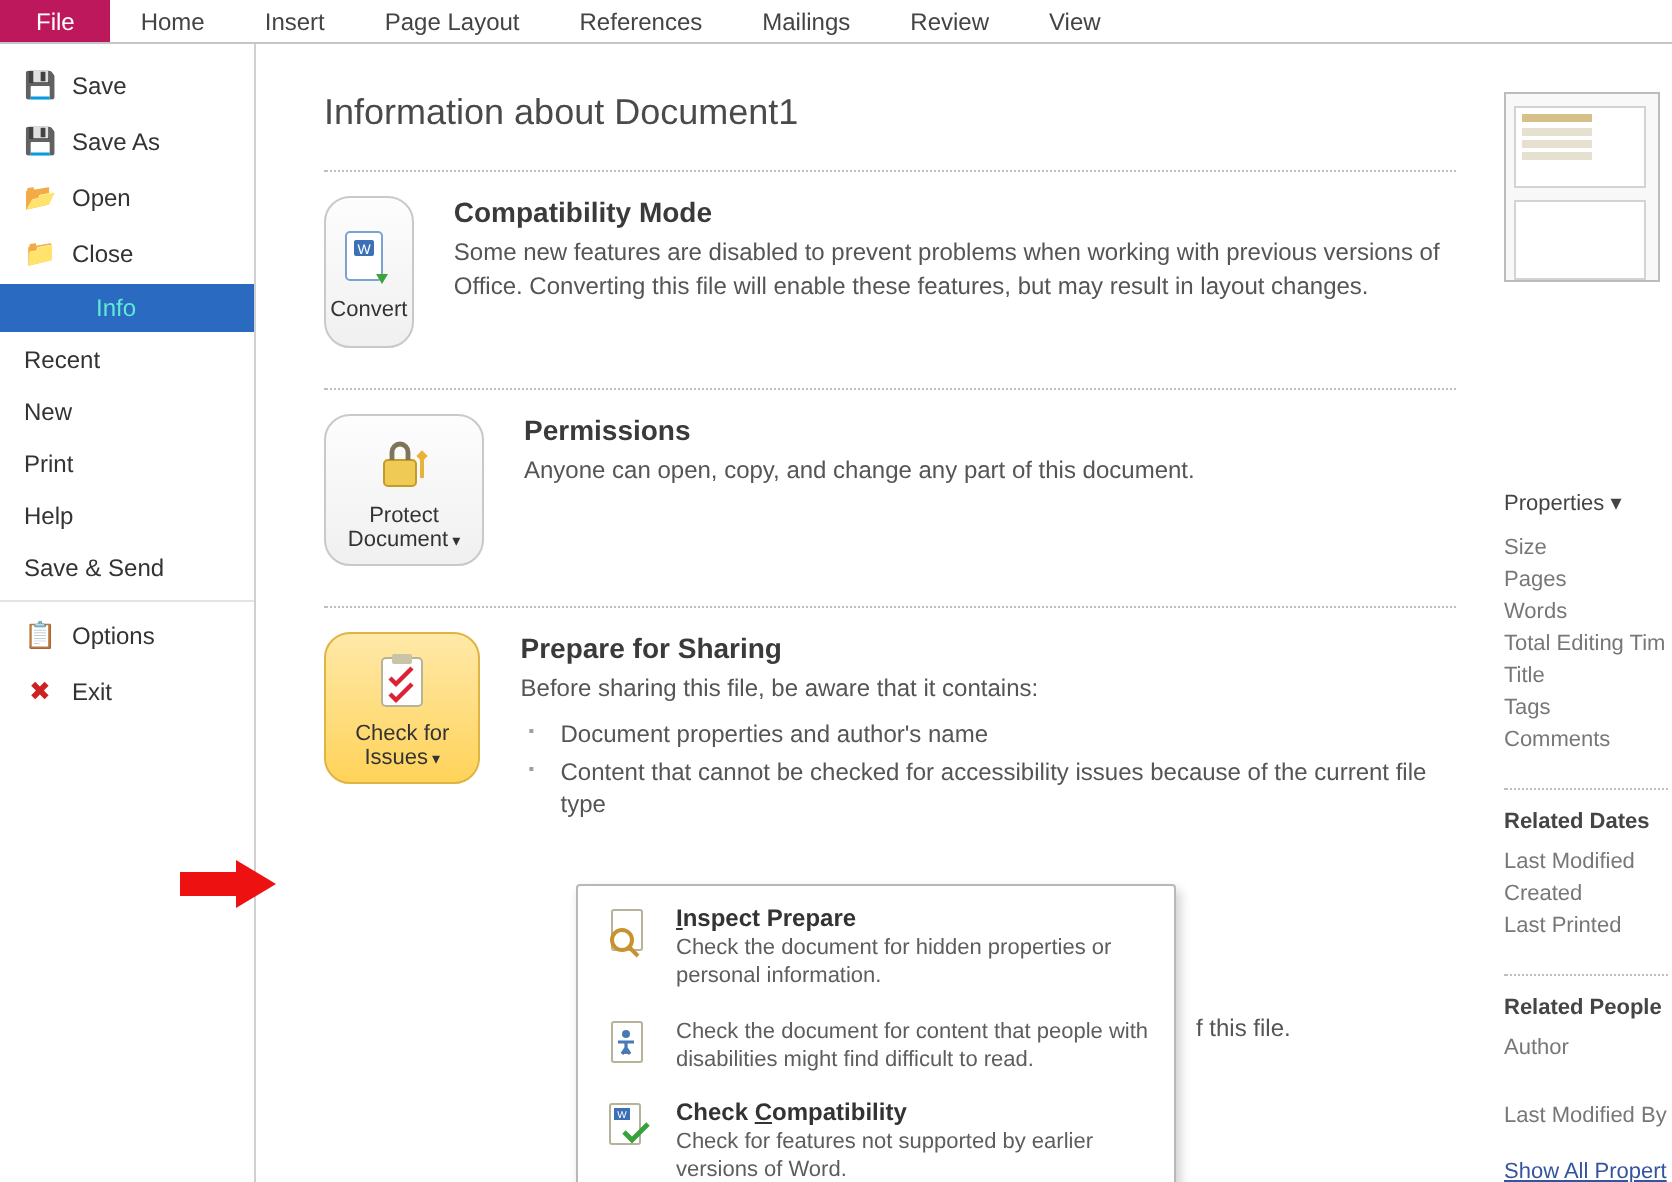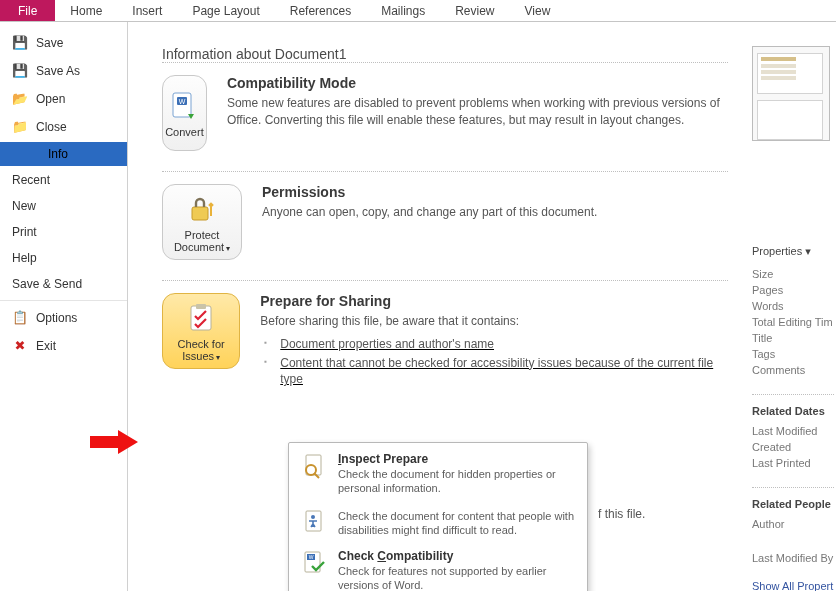--- a/index.html
+++ b/index.html
@@ -7,38 +7,38 @@
   
   .ribbon-tabs { height: 22px; display: flex; align-items: stretch; border-bottom: 1px solid #c5c5c5; background: #fff; }
   .ribbon-tab { padding: 3px 15px; font-size: 12px; color: #444; cursor: pointer; display: flex; align-items: center; }
   .ribbon-tab.file { background: #be185d; color: #fff; font-weight: normal; padding: 3px 18px; }
   
   .main { display: flex; height: calc(100% - 22px); }
   
   .sidebar { width: 128px; background: #fff; border-right: 1px solid #d0d0d0; padding-top: 8px; display: flex; flex-direction: column; row-gap: 2px; }
   .sidebar-item { display: flex; align-items: center; gap: 8px; padding: 5px 10px 5px 12px; font-size: 12px; color: #333; cursor: pointer; }
   .sidebar-item.no-icon { padding-left: 12px; gap: 0; }
-  .sidebar-item.active { background: #2a6ac1; color: #000000; position: relative; padding-left: 48px; }
+  .sidebar-item.active { background: #2a6ac1; color: #5eead4; position: relative; padding-left: 48px; }
   .sidebar-item.active::after { content: ""; position: absolute; right: -8px; top: 50%; margin-top: -8px; border: 8px solid transparent; border-left-color: #2a6ac1; }
   .sidebar .ico { width: 16px; height: 16px; display: inline-block; text-align: center; font-size: 13px; }
   .sep { height: 1px; background: #e4e4e4; margin: 2px 0; }
   
   .content { flex: 1; padding: 24px 18px 0 34px; overflow: hidden; position: relative; }
-  h1 { font-size: 14px; font-weight: normal; color: #4a4a4a; }
+  h1 { font-size: 18px; font-weight: normal; color: #4a4a4a; margin-bottom: 18px; }
   
   .section { display: flex; gap: 20px; padding: 12px 0 20px; border-top: 1px dotted #bfbfbf; align-items: flex-start; }
   .section:first-of-type { border-top: 1px dotted #bfbfbf; }
   .big-btn { width: 80px; min-height: 76px; border: 1px solid #c9c9c9; border-radius: 13px; background: linear-gradient(#fdfdfd,#f0f0f0); display: flex; flex-direction: column; align-items: center; justify-content: center; gap: 4px; padding: 6px 2px 4px; font-size: 11px; text-align: center; color: #333; cursor: pointer; }
   .big-btn.highlight { background: linear-gradient(#ffe9a8,#ffd35a); border-color: #e0b443; }
   .big-btn .icon { width: 32px; height: 32px; display: flex; align-items: center; justify-content: center; }
   .dd-caret { font-size: 8px; margin-left: 2px; }
   
   .section-body h2 { font-size: 14px; font-weight: 700; color: #3a3a3a; margin-bottom: 4px; }
   .section-body p, .section-body li { font-size: 12px; color: #555; line-height: 1.4; }
-  .section-body ul { list-style: none; padding-left: 4px; margin-top: 5px; text-decoration: underline; }
+  .section-body ul { list-style: none; padding-left: 4px; margin-top: 5px; }
   .section-body li { padding: 1px 0 1px 16px; position: relative; }
   .section-body li::before { content: "▪"; position: absolute; left: 0; top: 2px; font-size: 8px; color: #9f9f9f; }
   
   .dropdown { position: absolute; left: 160px; top: 420px; width: 300px; background: #fff; border: 1px solid #b8b8b8; border-radius: 2px; box-shadow: 2px 3px 6px rgba(0,0,0,.2); padding: 3px; z-index: 10; }
   .dd-item { display: flex; gap: 10px; padding: 6px 8px; cursor: pointer; }
   .dd-icon { width: 28px; height: 28px; flex-shrink: 0; display: flex; align-items: center; justify-content: center; }
   .dd-text { flex: 1; }
   .dd-title { font-size: 12px; font-weight: 600; color: #333; }
   .dd-desc { font-size: 11px; color: #5d5d5d; line-height: 1.3; margin-top: 1px; }
   .ul { text-decoration: underline; }

